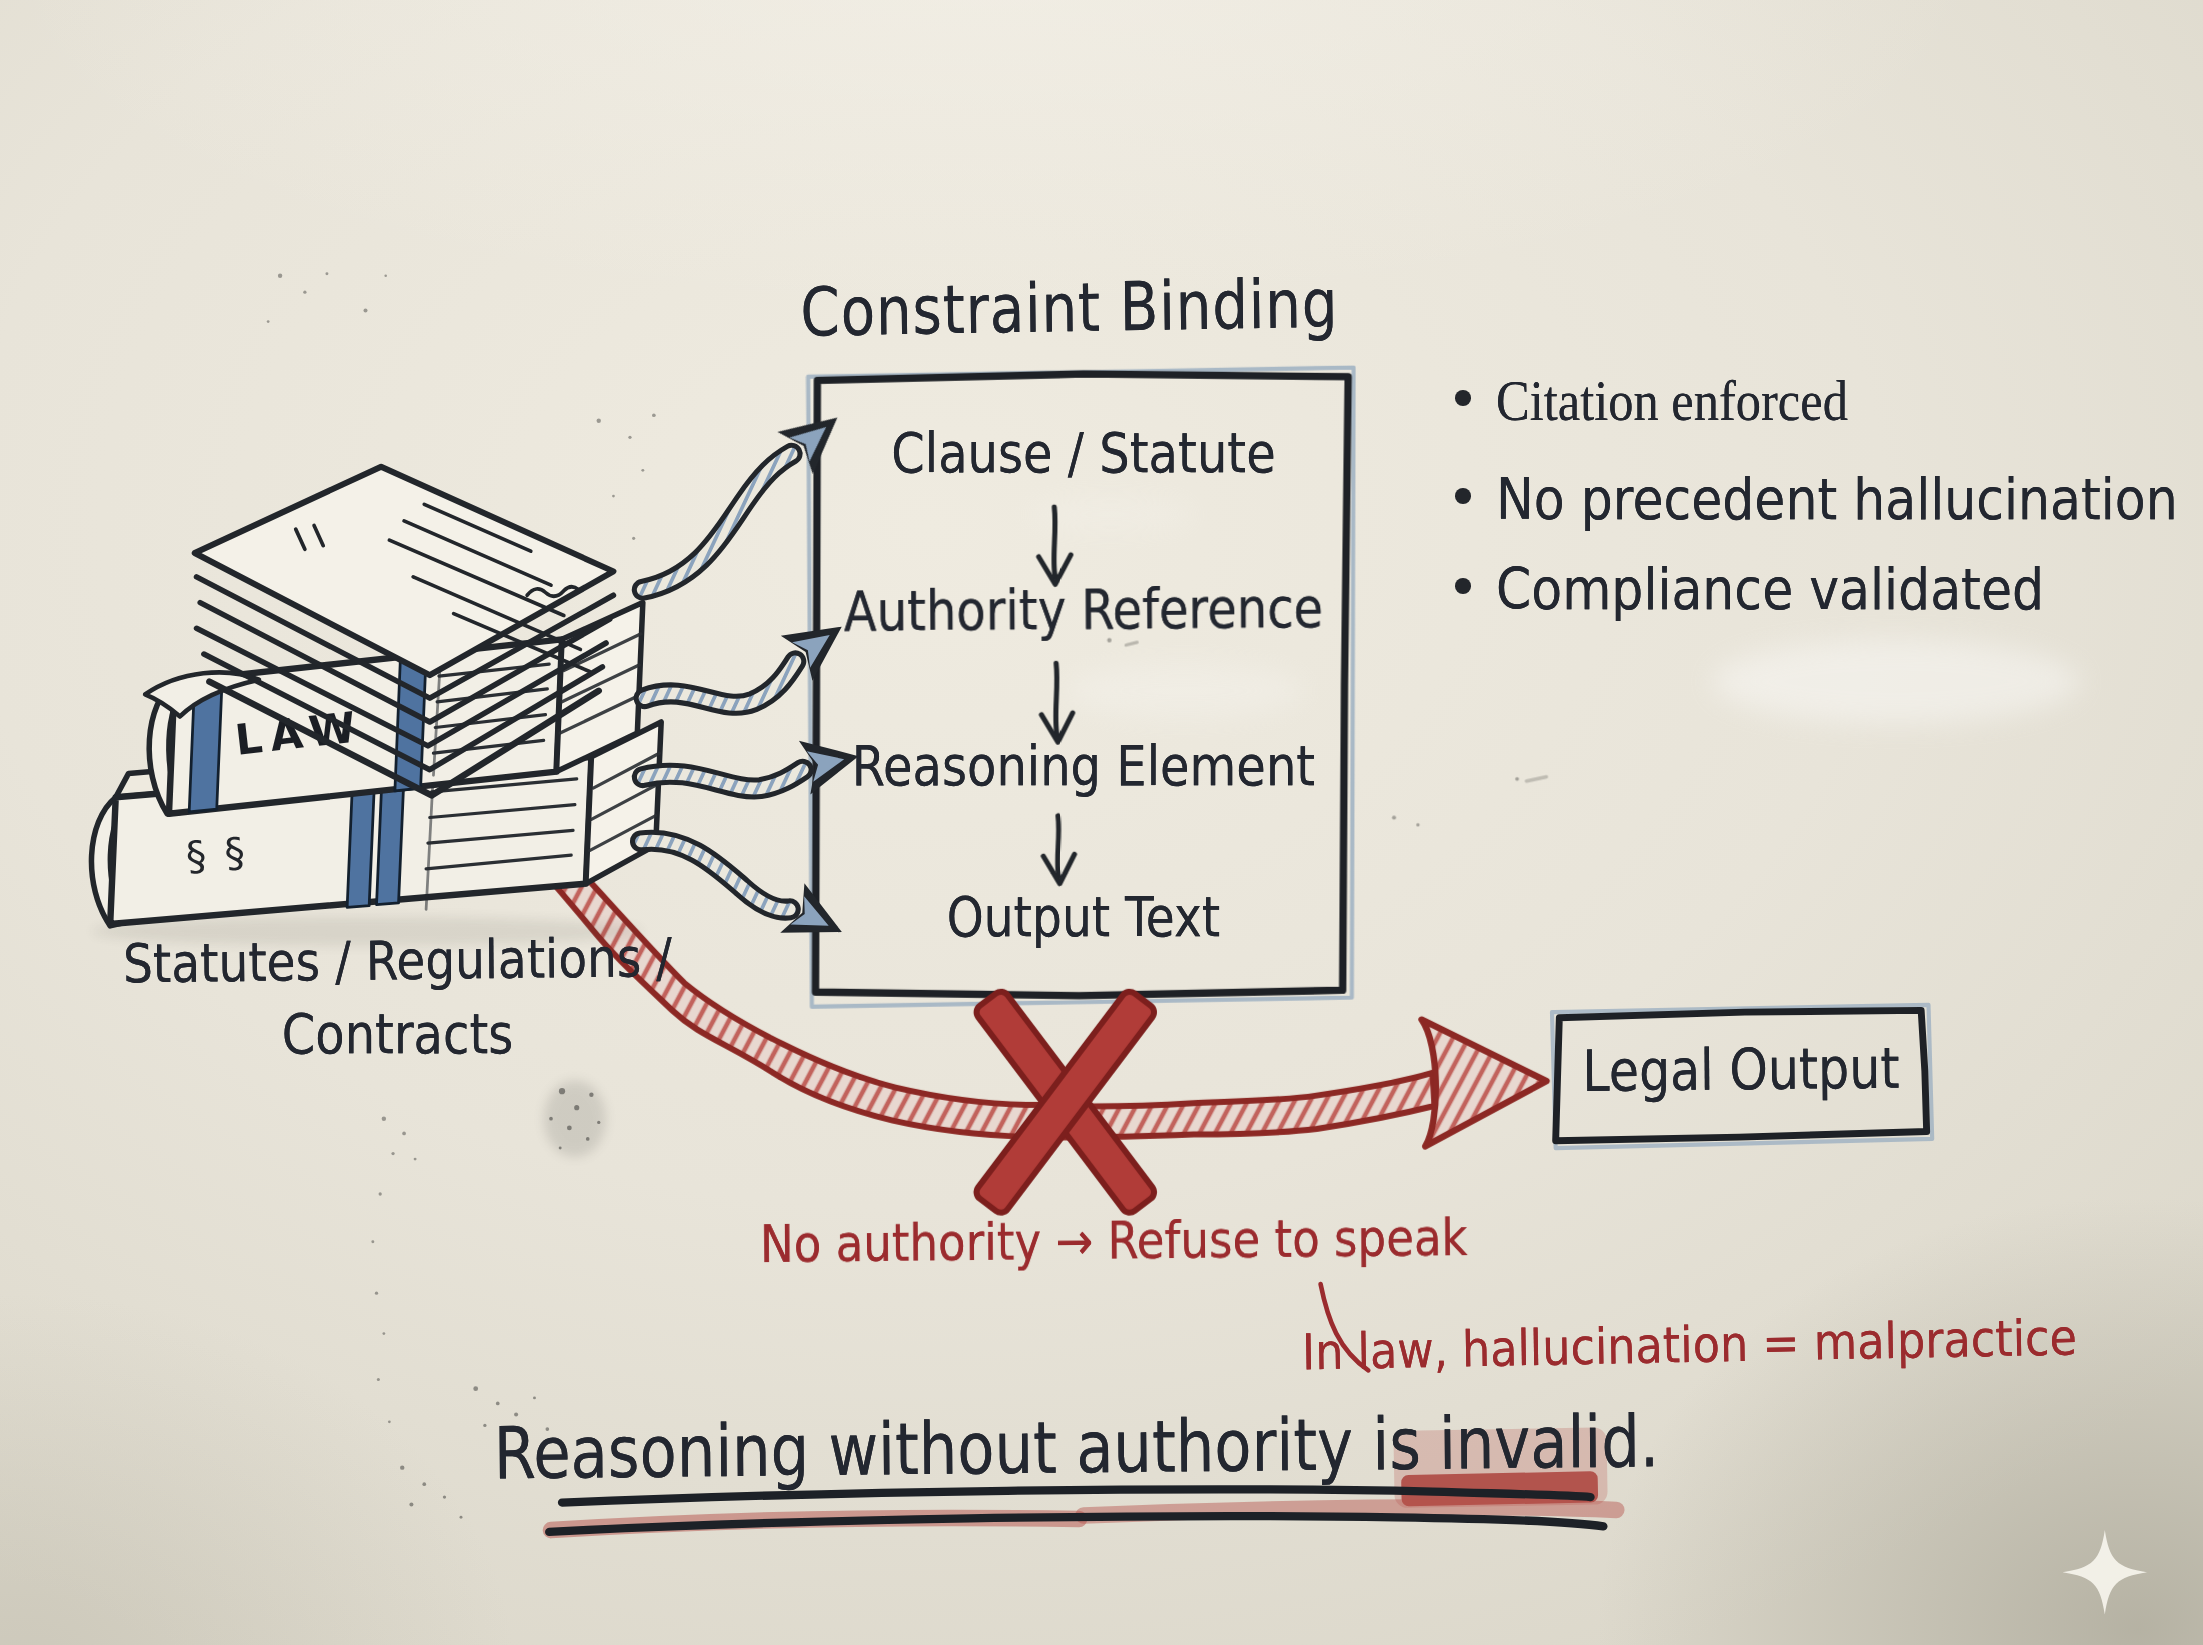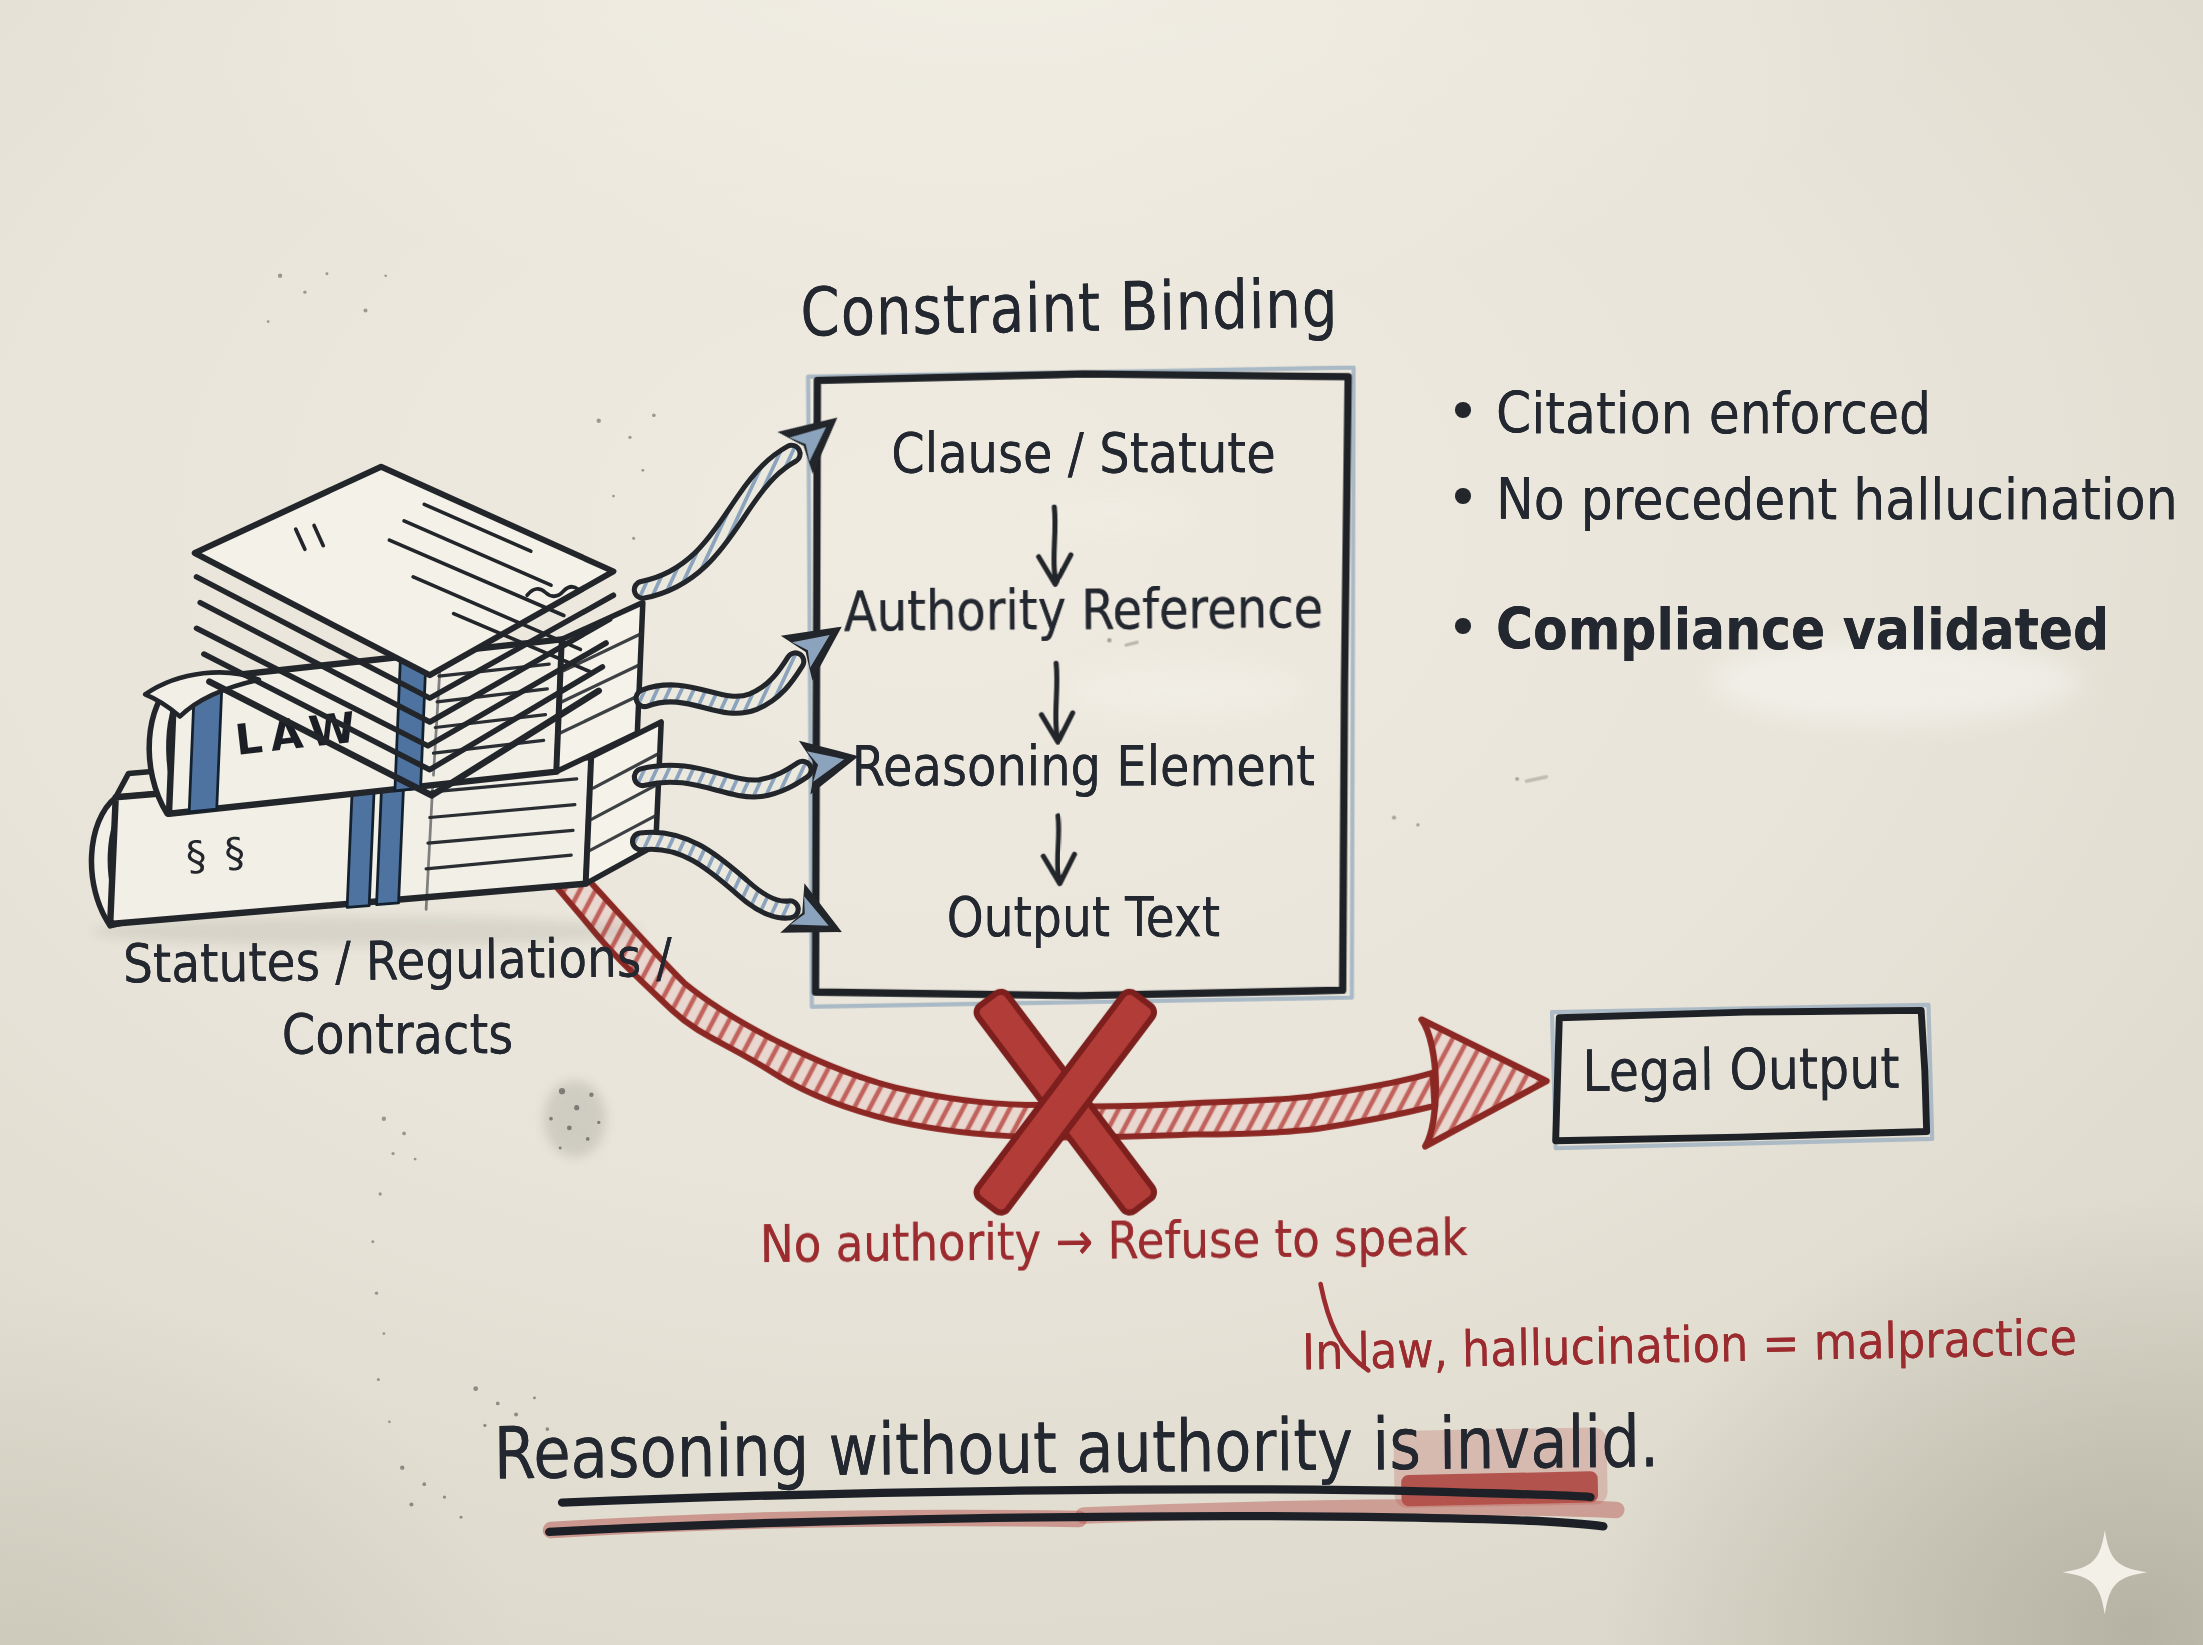--- a/index.html
+++ b/index.html
@@ -19,21 +19,21 @@
   .red { color:#9b2b2e; }
   .title   { left:702px; top:274px; width:735px; font-size:58px; letter-spacing:0.9px;
              transform:scale(0.97,1.16) rotate(-0.8deg); }
   .step    { left:819px; width:529px; font-size:49px; transform:scale(0.98,1.12); }
   .step1 { top:425px; } .step2 { top:582px; transform:scale(0.98,1.12) rotate(-0.4deg); }
   .step3 { top:738px; } .step4 { top:889px; transform:scale(0.96,1.12); }
   .caption1 { left:76px;  top:933px; width:643px; font-size:47px; transform:scale(1,1.14) rotate(-0.6deg); }
   .caption2 { left:76px;  top:1006px; width:643px; font-size:48px; transform:scale(1,1.14); }
   .bullets { position:absolute; left:1455px; top:0; z-index:2; }
   .brow { position:absolute; left:0; display:flex; align-items:flex-start; }
-  .brow1 { top:380px; } .brow2 { top:466px; } .brow3 { top:596px;font-weight:bold; }
+  .brow1 { top:368px;font-family:Liberation Serif, serif; } .brow2 { top:466px; } .brow3 { top:556px; }
   .bdot { width:15.6px; height:15.6px; border-radius:50%; background:#23262b; margin:22px 25px 0 0; flex:0 0 auto; }
   .blabel { font-size:51px; color:#232730; text-shadow:0 0 0.6px currentColor;
             transform:scale(0.99,1.12); transform-origin:left top; white-space:nowrap; }
   .legalout { left:1561px; top:1041px; width:360px; font-size:50px; transform:scale(0.98,1.14) rotate(-0.5deg); }
   .rule  { left:753px; top:1214px; width:698px; font-size:46px; transform:scale(0.98,1.12) rotate(-0.5deg); }
   .note  { left:1302px; top:1326px; font-size:45px; transform:scale(0.99,1.1) rotate(-1deg); transform-origin:left center; }
   .tagline { left:351px; top:1411px; width:1451px; font-size:62px; transform:scale(0.98,1.16) rotate(-0.5deg); }
   .tagline .emph { margin-left:18.4px; }
   .spine-law { font-size:46px; letter-spacing:9px; fill:#1b1e24; font-weight:bold; }
   .spine-sec { font-size:44px; letter-spacing:3px; fill:#23262b; }

